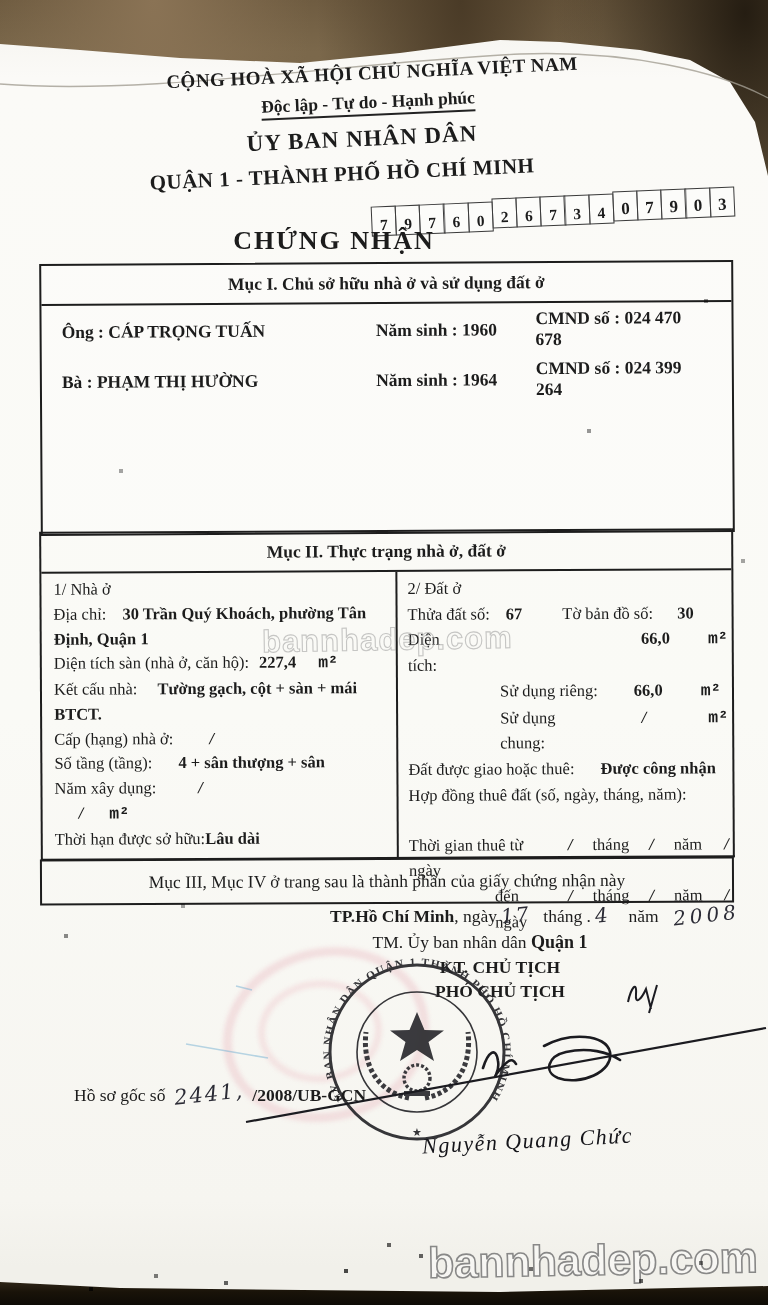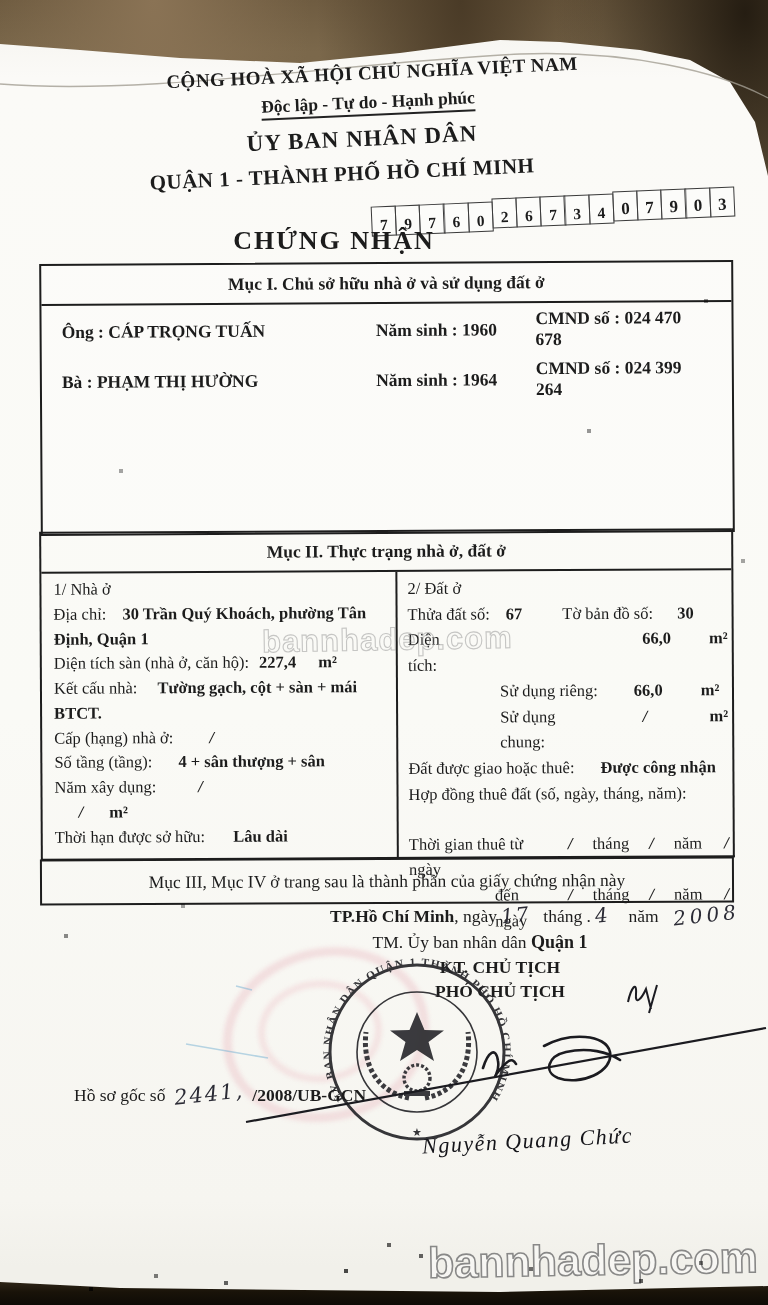--- a/index.html
+++ b/index.html
@@ -38,21 +38,21 @@
   .owner-name{width:315px;}
   .owner-birth{width:160px;}
   .boxII{position:absolute;left:40px;top:530px;width:690px;height:327px;border:2px solid #1d1d1d;border-top:none;transform:rotate(-.3deg);}
   .boxII .band{border-top:2px solid #1d1d1d;}
   .cols{display:flex;height:287px;}
   .colL{width:336px;border-right:2px solid #1d1d1d;padding:4px 6px 0 12px;font-size:16.5px;line-height:1.5;}
   .colR{flex:1;padding:4px 4px 0 10px;font-size:16.5px;line-height:1.56;}
   .v{font-weight:bold;}
   .sl{font-weight:bold;font-style:italic;}
   .row{display:flex;align-items:baseline;}
-  .unit{font-weight:bold;}
+  .unit{font-weight:bold;font-family:Liberation Mono, monospace;}
   .note-strip{position:absolute;left:40px;top:858px;width:690px;height:42px;border:2px solid #1d1d1d;display:flex;align-items:center;justify-content:center;font-size:17.5px;transform:rotate(-.25deg);}
   .dateline{position:absolute;left:330px;top:903px;font-size:17.5px;white-space:nowrap;}
   .hw{font-style:italic;font-family:"DejaVu Serif",serif;color:#2b2b35;display:inline-block;transform:rotate(-6deg);font-size:20px;letter-spacing:2px;}
   .tm-line{position:absolute;left:0;top:932px;width:960px;text-align:center;font-size:17.5px;}
   .kt-line{position:absolute;left:0;top:957px;width:1000px;text-align:center;font-weight:bold;font-size:17.5px;}
   .deputy-line{position:absolute;left:0;top:981px;width:1000px;text-align:center;font-weight:bold;font-size:17.5px;}
   .signer{position:absolute;left:422px;top:1128px;font-style:italic;font-size:22px;letter-spacing:1.5px;transform:rotate(-3deg);color:#15151a;}
   .fileref{position:absolute;left:74px;top:1082px;font-size:17.5px;white-space:nowrap;}
   .pink-stamp{position:absolute;left:222px;top:948px;width:190px;height:155px;border:9px solid rgba(222,124,146,.20);border-radius:50%;filter:blur(2px);transform:rotate(-14deg);}
   .pink-stamp .inner{position:absolute;left:28px;top:22px;width:110px;height:88px;border:7px solid rgba(222,124,146,.16);border-radius:50%;transform:rotate(10deg);}
@@ -164,21 +164,21 @@
         <div class="row">
           <span>Năm xây dụng:</span>
           <span class="sl" style="margin-left:42px">/</span>
         </div>
         <div class="row">
           <span class="sl" style="margin-left:24px">/</span>
           <span class="unit" style="margin-left:26px">m²</span>
         </div>
         <div class="row">
           <span>Thời hạn được sở hữu:</span>
-          <span class="v" style="margin-left:28px">Lâu dài</span>
+          <span class="v" style="">Lâu dài</span>
         </div>
       </div>
       <div class="colR">
         <div>2/ Đất ở</div>
         <div class="row">
           <span>Thửa đất số:</span>
           <span class="v" style="margin-left:16px">67</span>
           <span style="margin-left:40px">Tờ bản đồ số:</span>
           <span class="v" style="margin-left:24px">30</span>
         </div>

